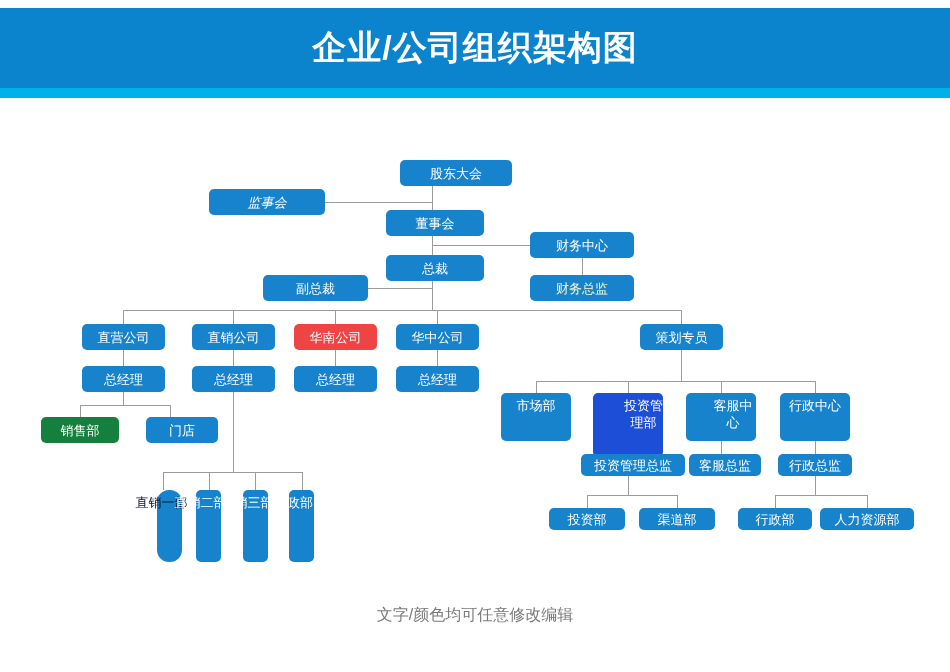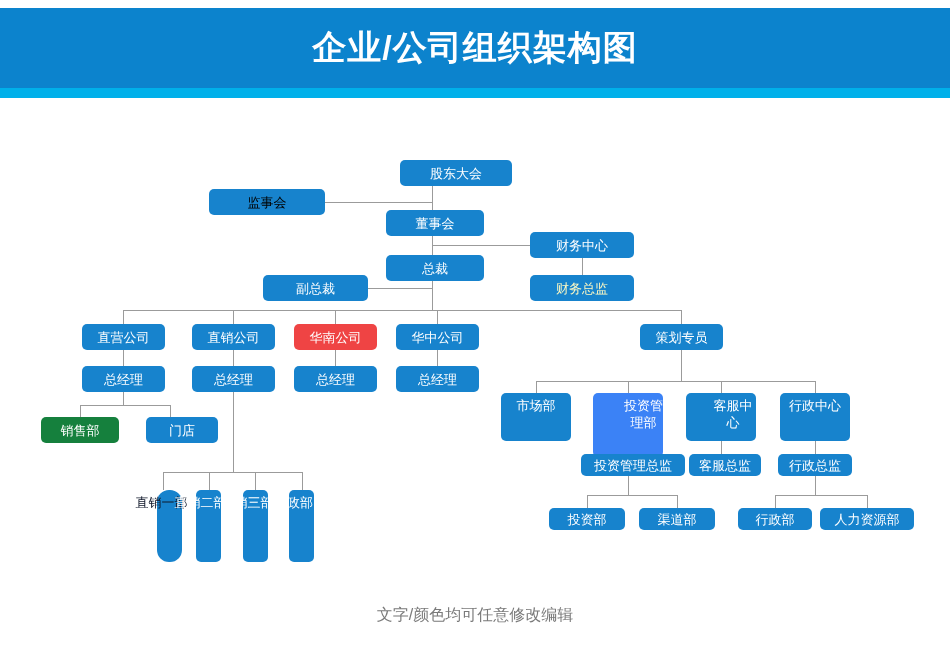--- a/index.html
+++ b/index.html
@@ -156,21 +156,21 @@
       <div class="line-v" style="left: 677px; top: 495px; height: 13px; background: rgb(155, 155, 155);"></div>
       <div class="line-v" style="left: 815px; top: 476px; height: 19px; background: rgb(155, 155, 155);"></div>
       <div class="line-h" style="left: 775px; top: 495px; width: 92px; background: rgb(155, 155, 155);"></div>
       <div class="line-v" style="left: 775px; top: 495px; height: 13px; background: rgb(155, 155, 155);"></div>
       <div class="line-v" style="left: 867px; top: 495px; height: 13px; background: rgb(155, 155, 155);"></div>
     </div>
   <div id="node-layer">
       <div class="node center-v" style="left: 376px; top: 160px; width: 112px; height: 26px; background: rgb(23, 131, 205); color: rgb(255, 255, 255); margin-left: 24px;">
         <span class="label">股东大会</span>
       </div>
-      <div class="node center-v" style="left: 209px; top: 189px; width: 116px; height: 26px; background: rgb(23, 131, 205); color: #000000;">
+      <div class="node center-v" style="left: 209px; top: 189px; width: 116px; height: 26px; background: rgb(23, 131, 205); color: #ffffff; font-style: italic;">
         <span class="label">监事会</span>
       </div>
       <div class="node center-v" style="left: 386px; top: 210px; width: 98px; height: 26px; background: rgb(23, 131, 205); color: rgb(255, 255, 255);">
         <span class="label">董事会</span>
       </div>
       <div class="node center-v" style="left: 530px; top: 232px; width: 104px; height: 26px; background: rgb(23, 131, 205); color: rgb(255, 255, 255); text-align: center;">
         <span class="label">财务中心</span>
       </div>
       <div class="node center-v" style="left: 386px; top: 255px; width: 98px; height: 26px; background: rgb(23, 131, 205); color: rgb(255, 255, 255);">
         <span class="label">总裁</span>
@@ -210,21 +210,21 @@
       </div>
       <div class="node center-v" style="left: 41px; top: 417px; width: 78px; height: 26px; background: #15803d; color: rgb(255, 255, 255);">
         <span class="label">销售部</span>
       </div>
       <div class="node center-v" style="left: 134px; top: 417px; width: 72px; height: 26px; background: rgb(23, 131, 205); color: rgb(255, 255, 255); margin-left: 12px;">
         <span class="label">门店</span>
       </div>
       <div class="node wrap" style="left: 501px; top: 393px; width: 70px; height: 48px; background: rgb(23, 131, 205); color: rgb(255, 255, 255);">
         <span class="label">市场部</span>
       </div>
-      <div class="node wrap" style="left: 593px; top: 393px; width: 70px; height: 64px; background: #3b82f6; color: rgb(255, 255, 255); padding-left: 31px;">
+      <div class="node wrap" style="left: 593px; top: 393px; width: 70px; height: 64px; background: #1d4ed8; color: rgb(255, 255, 255); padding-left: 31px;">
         <span class="label">投资管理部</span>
       </div>
       <div class="node wrap" style="left: 686px; top: 393px; width: 70px; height: 48px; background: rgb(23, 131, 205); color: rgb(255, 255, 255); padding-left: 24px;">
         <span class="label">客服中心</span>
       </div>
       <div class="node wrap" style="left: 780px; top: 393px; width: 70px; height: 48px; background: rgb(23, 131, 205); color: rgb(255, 255, 255);">
         <span class="label">行政中心</span>
       </div>
       <div class="node center-v" style="left: 581px; top: 454px; width: 104px; height: 22px; background: rgb(23, 131, 205); color: rgb(255, 255, 255);">
         <span class="label">投资管理总监</span>

